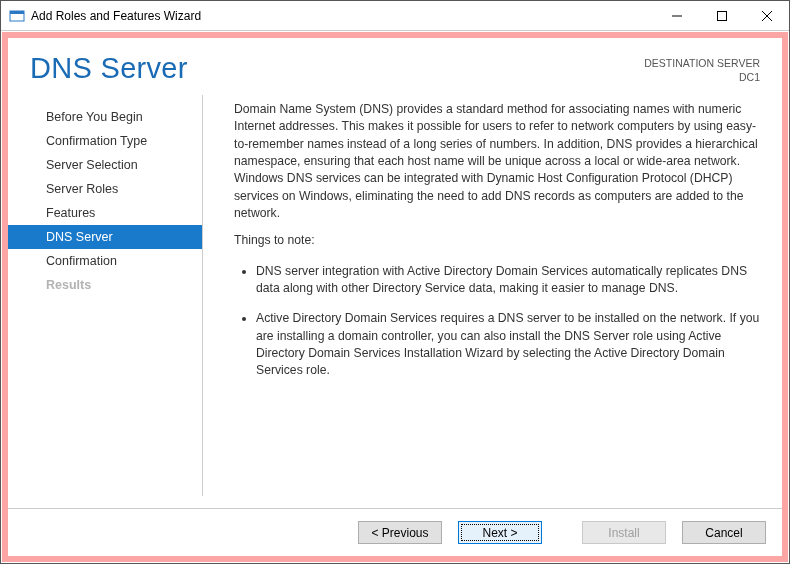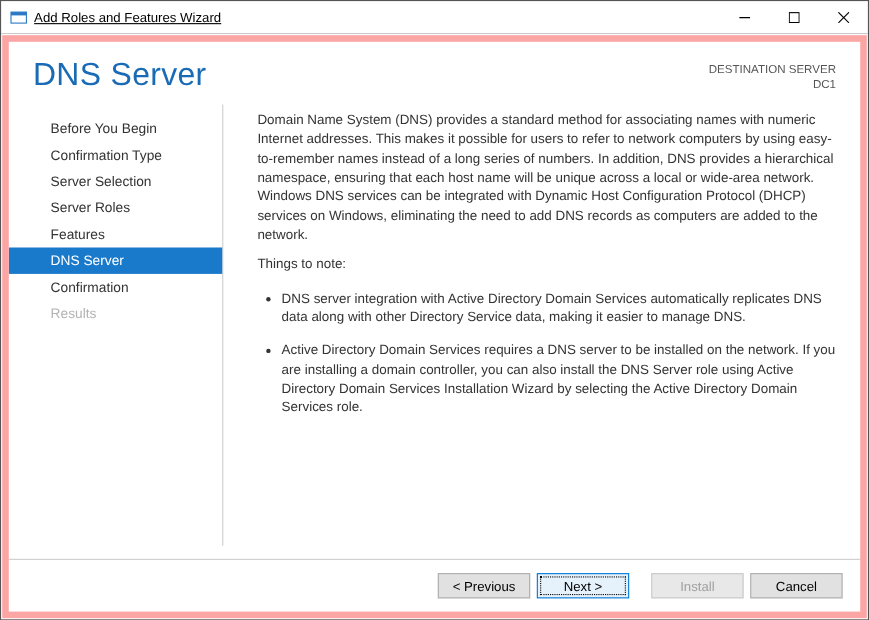--- a/index.html
+++ b/index.html
@@ -1,37 +1,37 @@
 <!DOCTYPE html>
 <html><head>
 <meta charset="utf-8">
 <style>
   * { box-sizing: border-box; }
   html, body { margin:0; padding:0; font-family: "Segoe UI", Arial, sans-serif; background:#fff; }
   .window { width:790px; height:564px; border:1px solid #555; display:flex; flex-direction:column; }
-  .titlebar { height:30px; display:flex; align-items:center; border-bottom:1px solid #ccc;text-decoration:underline; }
+  .titlebar { height:30px; display:flex; align-items:center; border-bottom:1px solid #ccc; }
   .titlebar .icon { width:16px; height:16px; margin:0 6px 0 8px; }
   .titlebar .title { font-size:12px; flex:1; color:#000; }
   .winbtns { display:flex; height:100%; }
   .winbtn { width:45px; display:flex; align-items:center; justify-content:center; }
   .winbtn svg { display:block; }
   .body { flex:1; display:flex; flex-direction:column; border:6px solid #fca5a5; margin:1px; }
   .header { display:flex; padding:14px 22px 6px 22px; }
   .header h1 { font-size:29px; font-weight:300; color:#1a6bb5; margin:0; flex:1; letter-spacing:0.3px; }
   .dest { text-align:right; font-size:10.5px; color:#555; line-height:1.35; padding-top:4px; }
   .main { flex:1; display:flex; padding:0 0 0 0; overflow:hidden;gap:15px; }
   .nav { width:195px; padding:10px 0 0 0; border-right:1px solid #ccc; margin:4px 0 12px 0;}
   .nav-item { font-size:12.5px; color:#333; padding:5px 10px 5px 38px; cursor:default; }
   .nav-item.selected { background:#1979ca; color:#fff; }
-  .nav-item.disabled { color:#b3b3b3; }
+  .nav-item.disabled { color:#b3b3b3;font-weight:bold; }
   .content { flex:1; padding:10px 22px 0 16px; font-size:12.2px; color:#333; line-height:1.42; }
   .content p { margin:0 0 10px 0; }
   .content ul { margin:4px 0 0 0; padding-left:22px; }
   .content li { margin-bottom:8px;margin-top:13px; }
-  .footer { height:48px; display:flex; align-items:center; justify-content:flex-end; padding:0 16px; gap:6px; border-top:1px solid #ccc; }
+  .footer { height:48px; display:flex; align-items:center; justify-content:flex-end; padding:0 16px; gap:16px; border-top:1px solid #ccc; }
   .btn { width:84px; height:23px; font-size:12px; background:#e1e1e1; border:1px solid #adadad; color:#000; display:flex; align-items:center; justify-content:center; }
   .btn.disabled { color:#a0a0a0; border-color:#c9c9c9; background:#e8e8e8;}
   .btn.focus { border:1px solid #0078d7; outline:1px dotted #000; outline-offset:-4px; background:#e5f1fb;}
   .btn-gap { width:8px; }
 </style>
 </head>
 <body>
 
 <div class="window">
 

